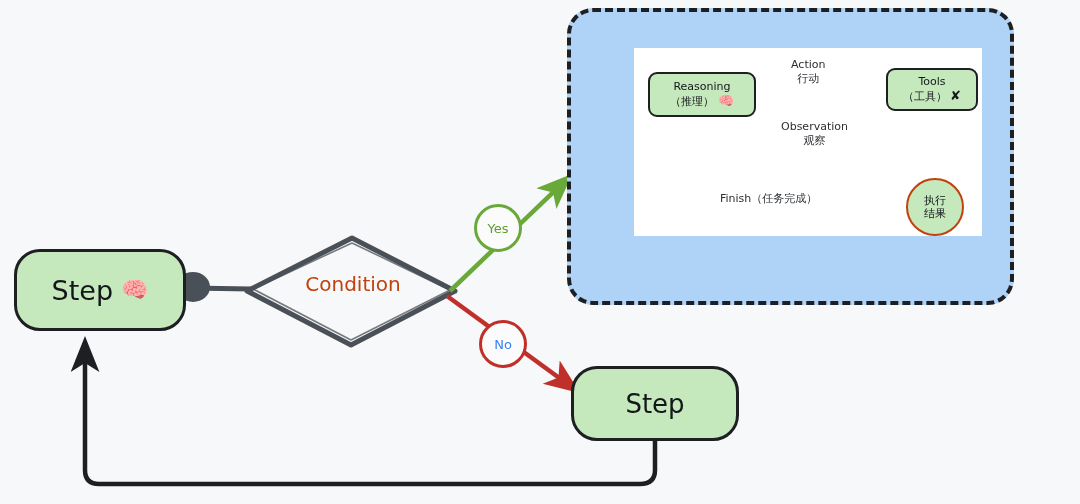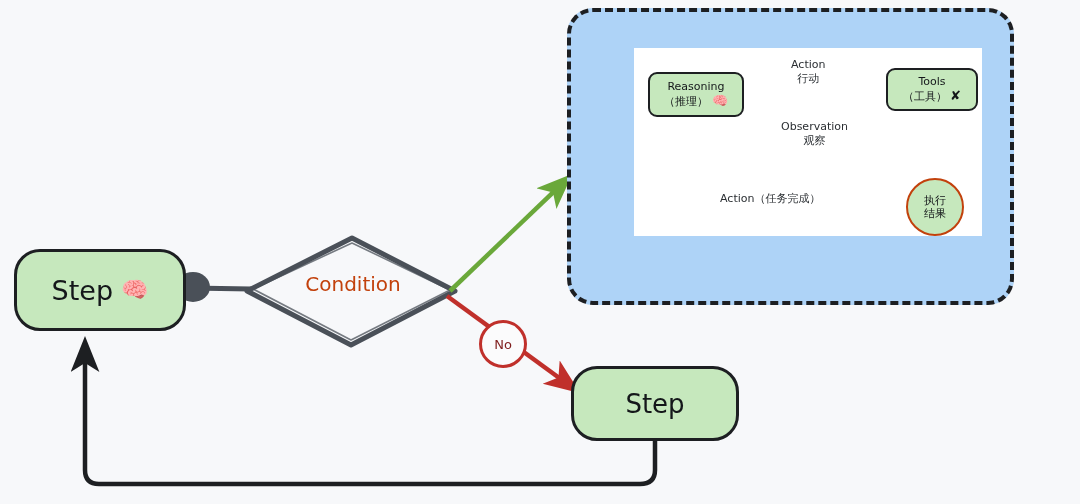--- a/index.html
+++ b/index.html
@@ -52,21 +52,21 @@
     position:absolute;
     background:#c6e8bd;
     border:2px solid #1d1f22;
     border-radius:9px;
     box-sizing:border-box;
     display:flex;flex-direction:column;align-items:center;justify-content:center;
     color:#14171a;
     font-size:11px;line-height:1.25;
     text-align:center;
   }
-  #reasoning-node{left:648px;top:72px;width:96px;height:45px;}
+  #reasoning-node{left:648px;top:72px;width:108px;height:45px;}
   #tools-node{left:886px;top:68px;width:92px;height:43px;}
 
   .gcircle{
     position:absolute;
     background:#c6e8bd;
     border:2px solid #c2410c;
     border-radius:50%;
     box-sizing:border-box;
     display:flex;flex-direction:column;align-items:center;justify-content:center;
     color:#14171a;font-size:11px;line-height:1.2;text-align:center;
@@ -87,21 +87,21 @@
 
   .badge{
     position:absolute;
     border-radius:50%;
     box-sizing:border-box;
     background:#fbfbfc;
     display:flex;align-items:center;justify-content:center;
     font-size:13px;
   }
   #badge-yes{left:474px;top:204px;width:48px;height:48px;border:3px solid #6aa83a;color:#5f9b33;}
-  #badge-no{left:479px;top:320px;width:48px;height:48px;border:3px solid #c0302b;color:#7f1d1d;}
+  #badge-no{left:479px;top:320px;width:48px;height:48px;border:3px solid #c0302b;color:#3b82f6;}
 
   .brain{
     display:inline-block;
     font-size:22px;
     margin-left:8px;
     line-height:1;
   }
   .brain-sm{font-size:13px;margin-left:4px;}
   .wrench{font-size:13px;margin-left:3px;font-weight:bold;}
   .diamond-text{
@@ -184,29 +184,30 @@
   </div>
 
   <div class="edge-label" id="label-action">
     <div>Action</div>
     <div>行动</div>
   </div>
   <div class="edge-label" id="label-observation">
     <div>Observation</div>
     <div>观察</div>
   </div>
-  <div class="edge-label" id="label-finish">Action（任务完成）</div>
+  <div class="edge-label" id="label-finish">Finish（任务完成）</div>
 
 
   <div class="gbox" id="step-left">
     <span>Step</span>
       <span class="brain">🧠</span>
   </div>
 
   <div class="diamond-text">Condition</div>
 
+  <div class="badge" id="badge-yes">Yes</div>
   <div class="badge" id="badge-no">No</div>
 
   <div class="gbox" id="step-bottom">
     <span>Step</span>
   </div>
 
 </div>
 
 </body></html>

